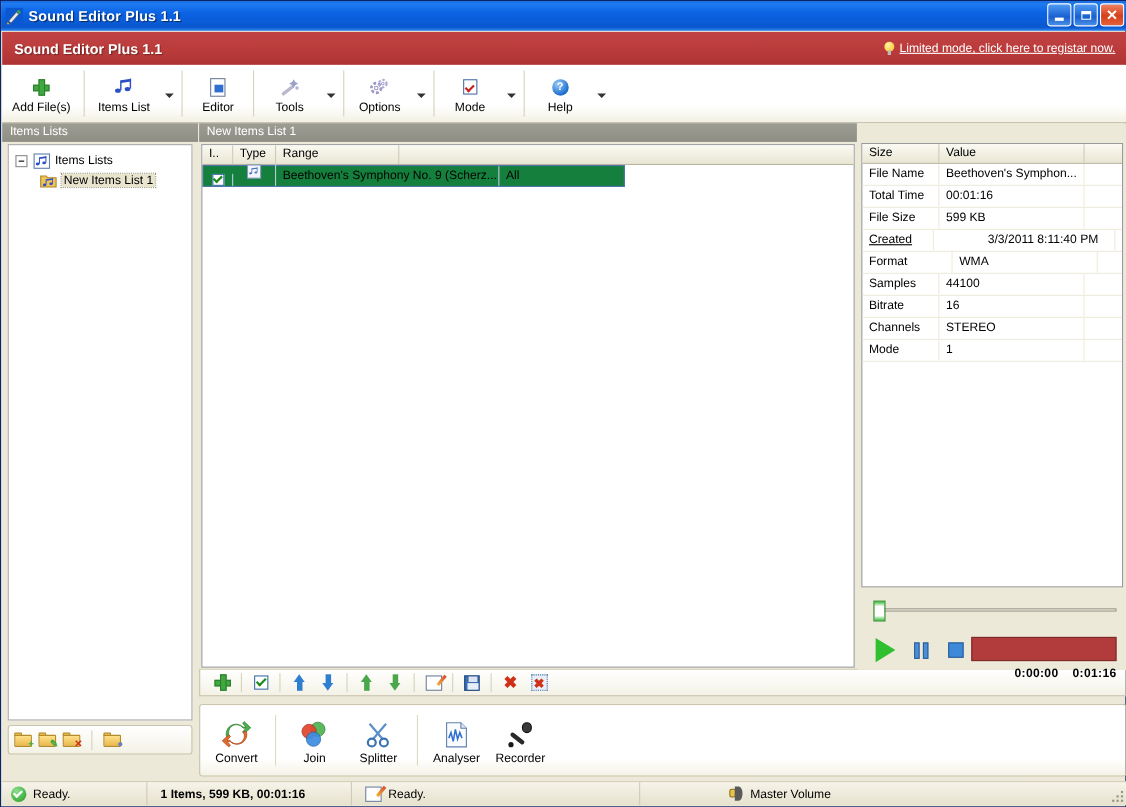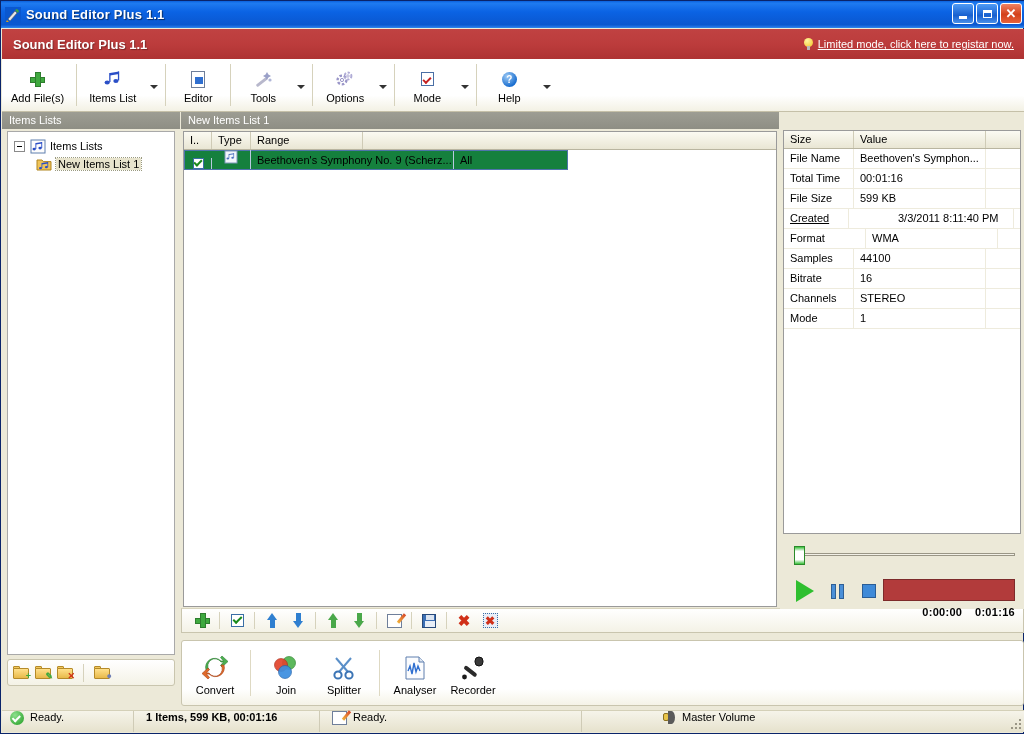--- a/index.html
+++ b/index.html
@@ -179,21 +179,21 @@
   .pbtn{width:32px;height:24px;display:flex;align-items:center;justify-content:center;cursor:default;}
   .vol-bar{position:absolute;left:100px;top:43px;width:132px;height:22px;
            background:#b23b3b;border:1px solid #7d2a2a;box-sizing:border-box;}
 
   
   .status{
     position:absolute;left:1px;bottom:1px;width:1022px;height:22px;
     background:linear-gradient(to bottom,#f6f4ea,#e6e2cd);
     border-top:1px solid #d4d0b8;display:flex;align-items:center;box-sizing:border-box;
   }
-  .st-cell{display:flex;height:100%;padding-left:8px;gap:6px;
+  .st-cell{display:flex;align-items:center;height:100%;padding-left:8px;gap:6px;
            border-right:1px solid #cfcbb6;box-sizing:border-box;font-size:11px;color:#000;white-space:nowrap;}
   .st-cell.last{border-right:none;flex:1;}
   .grip{position:absolute;right:3px;bottom:3px;width:12px;height:12px;}
   .grip i{position:absolute;width:2px;height:2px;background:#9a9686;}
 
   
   .i{position:relative;display:inline-block;}
   .plus-g{width:15px;height:15px;}
   .plus-g::before,.plus-g::after{content:"";position:absolute;background:#3fa93f;border:1px solid #2e7d2e;box-sizing:border-box;}
   .plus-g::before{left:0;top:5px;width:15px;height:6px;}

